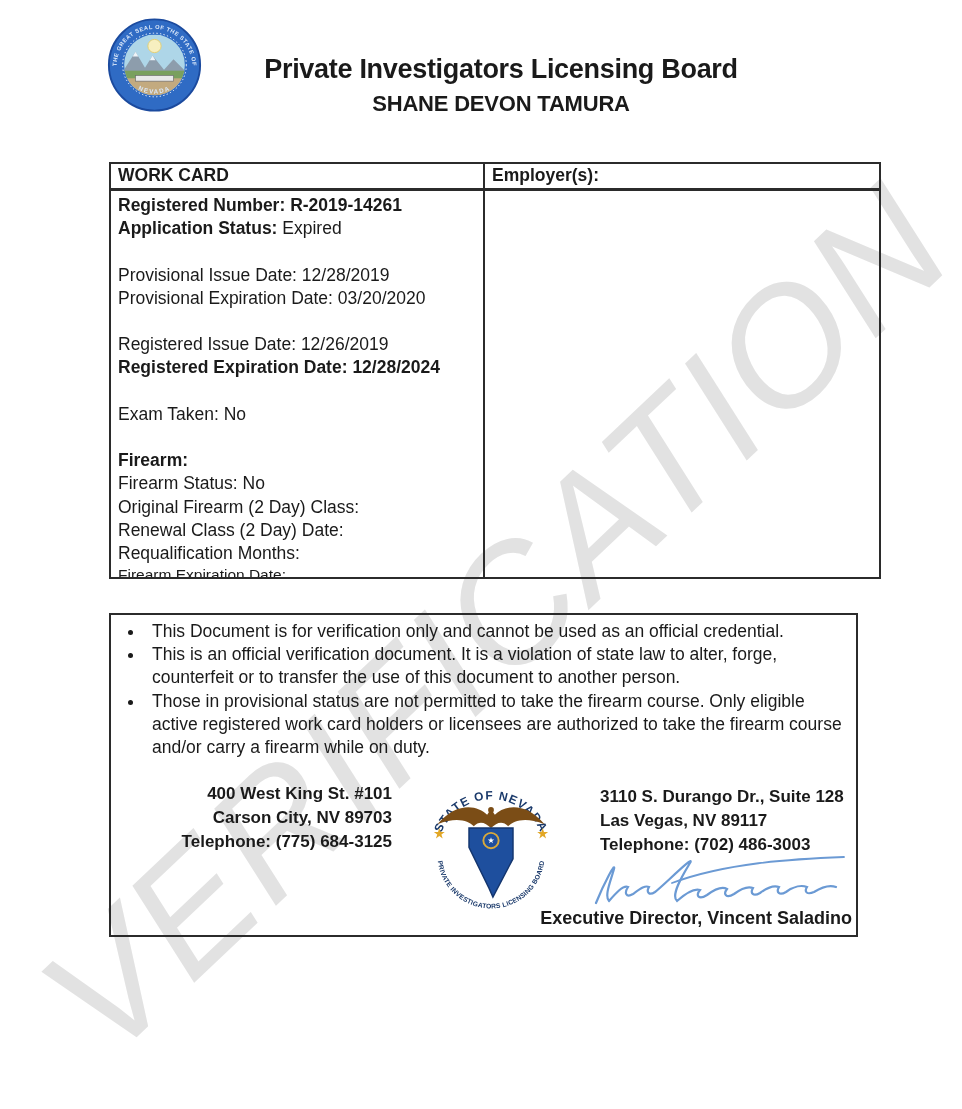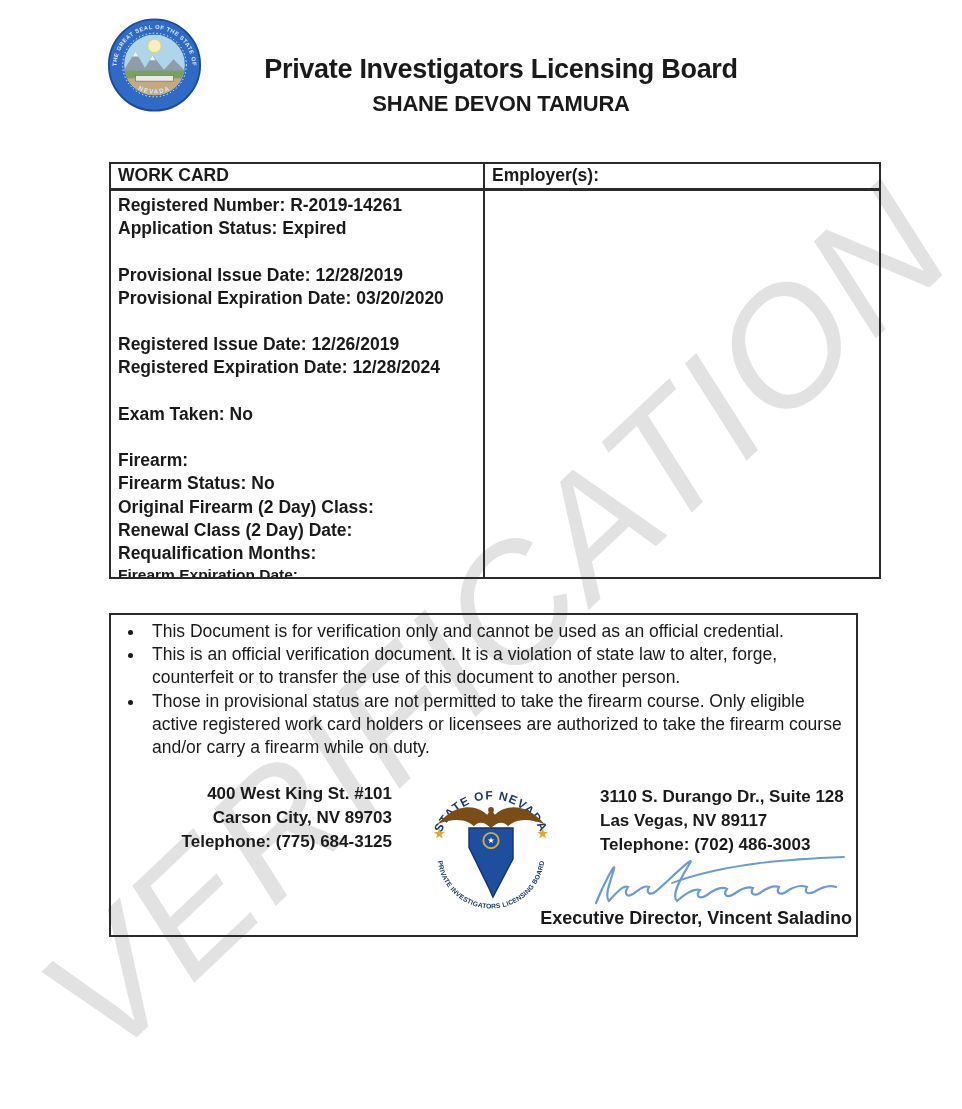--- a/index.html
+++ b/index.html
@@ -37,21 +37,21 @@
     position: absolute; left: 109px; top: 162px; width: 772px;
     border: 2px solid #2b2b2b; z-index: 1; background: transparent;
   }
   .wc-head { display: grid; grid-template-columns: 372px 1fr; border-bottom: 3px solid #2b2b2b; }
   .wc-head > div { font-size: 17.5px; font-weight: 700; padding: 1px 7px 2px; }
   .wc-head > div + div { border-left: 2px solid #2b2b2b; }
   .wc-body { display: grid; grid-template-columns: 372px 1fr; height: 386px; }
   .wc-details { padding: 3px 7px 12px; font-size: 17.5px; line-height: 23.3px; overflow: hidden; }
   .wc-sec { margin-bottom: 23px; }
   .wc-sec:last-child { margin-bottom: 12px; }
-  .ln .lb, .ln .lv { font-weight: 700; }
+  .ln .lb, .ln .lv { font-weight: 400; }
   .ln.bold-all .lb, .ln.bold-all .lv { font-weight: 700; }
   .ln.bold-label .lb { font-weight: 700; }
   .ln.small { font-size: 15.5px; line-height: 17px; }
   .wc-employers { border-left: 2px solid #2b2b2b; }
   
   .notice-box {
     position: absolute; left: 109px; top: 613px; width: 749px; height: 324px;
     border: 2px solid #2b2b2b; z-index: 1; background: transparent;
   }
   .notices { margin: 5px 0 0 0; padding-left: 34px; }

